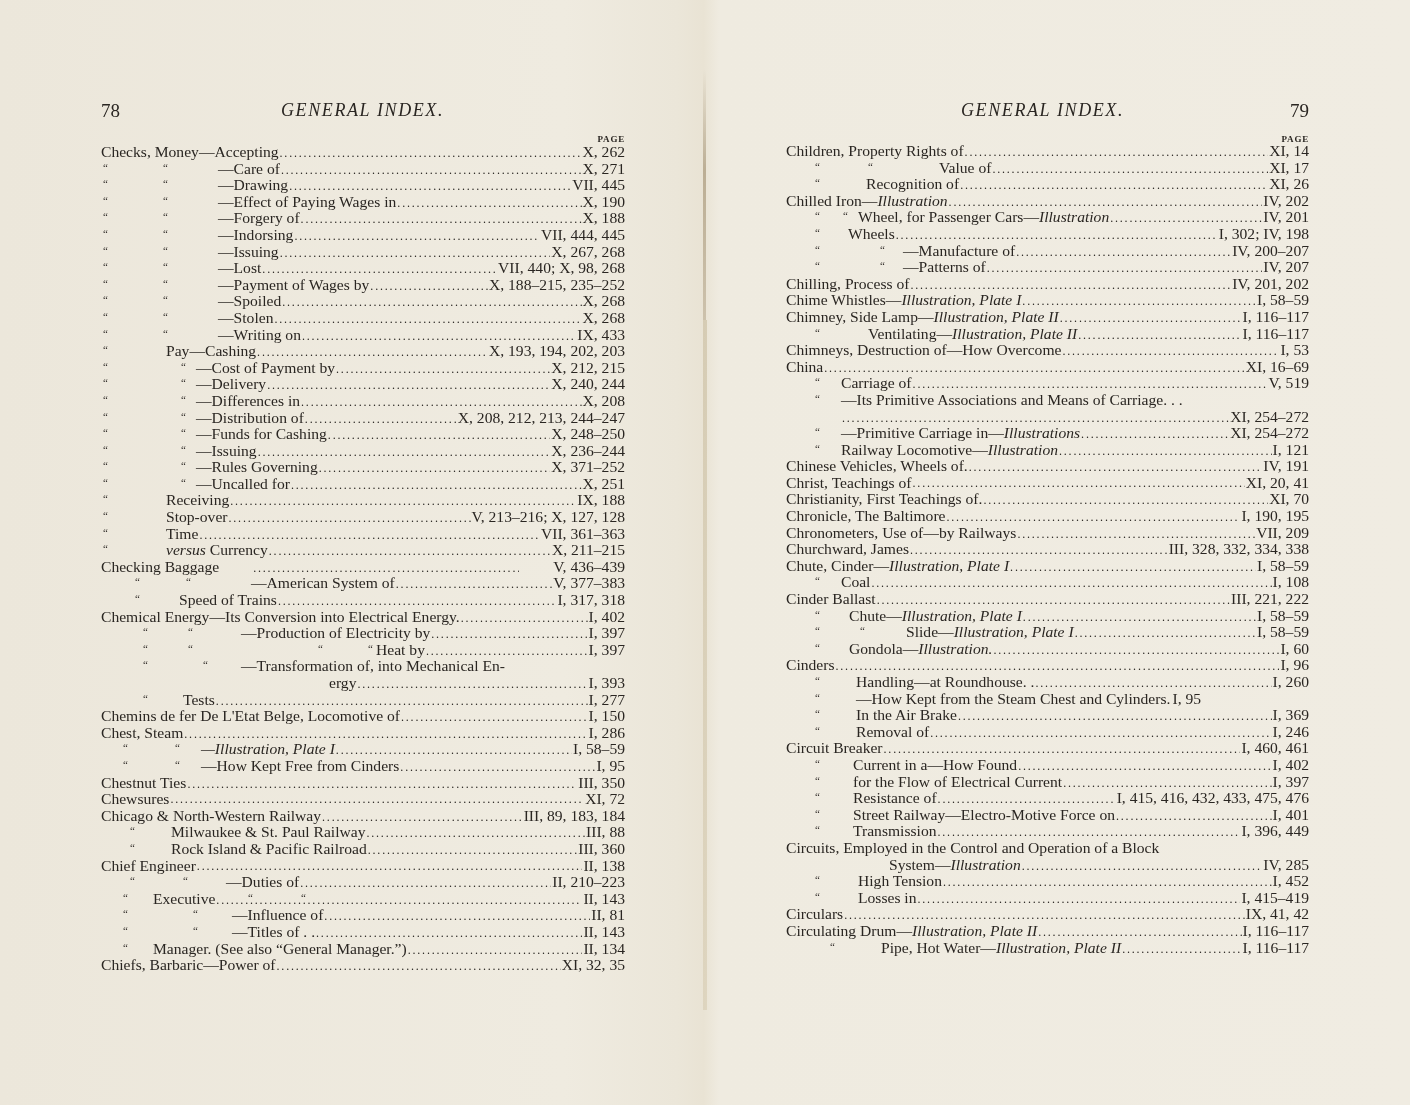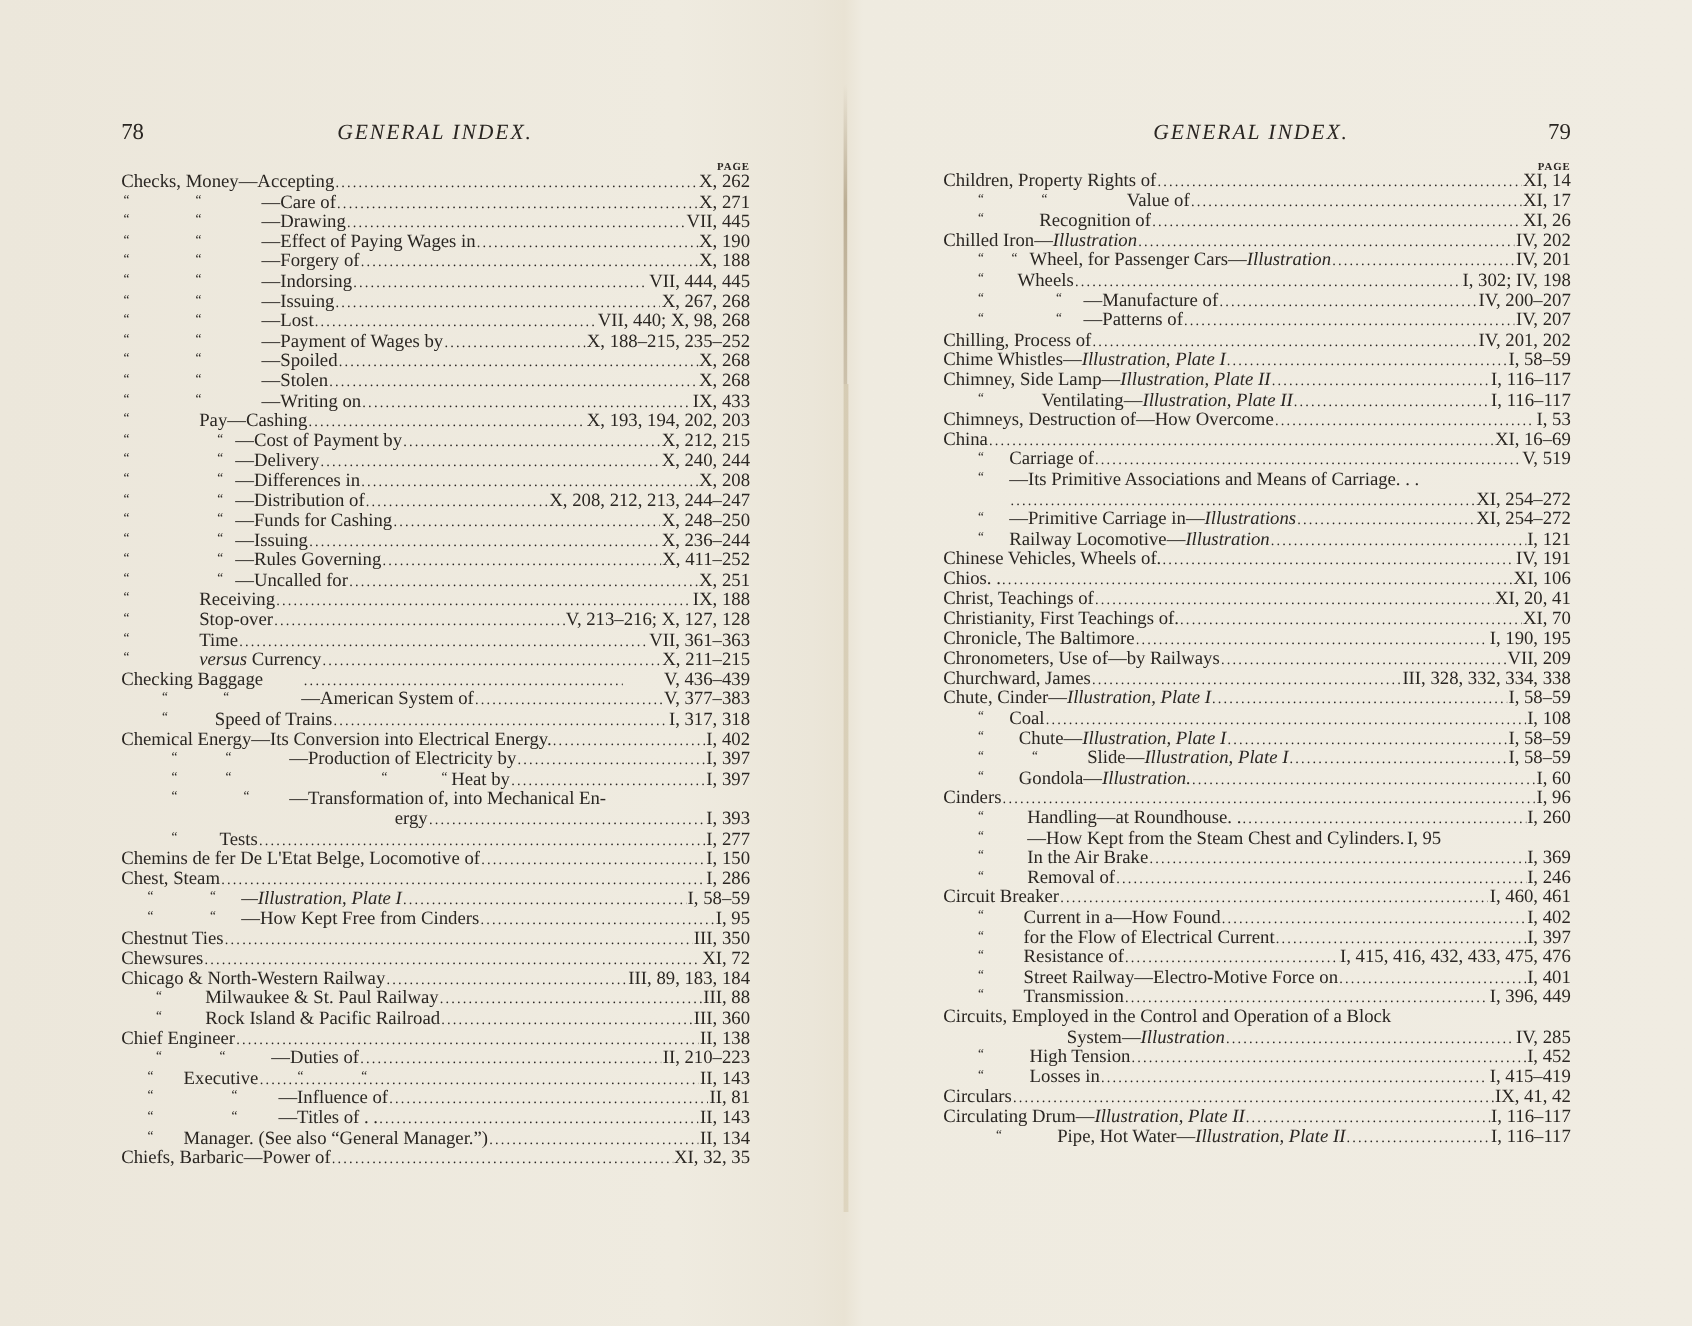--- a/index.html
+++ b/index.html
@@ -199,21 +199,21 @@
         <span class="ditto" style="position: absolute; left: 80px; top: -2px;">“</span>
         <span class="term"><span>—Issuing</span></span>
         <span class="leader"></span>
         <span class="ref">X, 236–244</span>
       </div>
       <div class="entry" style="padding-left: 95px;">
         <span class="ditto" style="position: absolute; left: 2px; top: -2px;">“</span>
         <span class="ditto" style="position: absolute; left: 80px; top: -2px;">“</span>
         <span class="term"><span>—Rules Governing</span></span>
         <span class="leader"></span>
-        <span class="ref">X, 411–252</span>
+        <span class="ref">X, 371–252</span>
       </div>
       <div class="entry" style="padding-left: 95px;">
         <span class="ditto" style="position: absolute; left: 2px; top: -2px;">“</span>
         <span class="ditto" style="position: absolute; left: 80px; top: -2px;">“</span>
         <span class="term"><span>—Uncalled for</span></span>
         <span class="leader"></span>
         <span class="ref">X, 251</span>
       </div>
       <div class="entry" style="padding-left: 65px;">
         <span class="ditto" style="position: absolute; left: 2px; top: -2px;">“</span>
@@ -506,25 +506,20 @@
         <span class="ditto" style="position: absolute; left: 29px; top: -2px;">“</span>
         <span class="term"><span>Railway Locomotive—</span><i>Illustration</i></span>
         <span class="leader"></span>
         <span class="ref">I, 121</span>
       </div>
       <div class="entry" style="padding-left: 0px;">
         <span class="term"><span>Chinese Vehicles, Wheels of.</span></span>
         <span class="leader"></span>
         <span class="ref">IV, 191</span>
       </div>
-      <div class="entry" style="padding-left: 0px;">
-        <span class="term"><span>Chios. .</span></span>
-        <span class="leader"></span>
-        <span class="ref">XI, 106</span>
-      </div>
       <div class="entry" style="padding-left: 0px; align-items: center;">
         <span class="term"><span>Christ, Teachings of</span></span>
         <span class="leader"></span>
         <span class="ref">XI, 20, 41</span>
       </div>
       <div class="entry" style="padding-left: 0px;">
         <span class="term"><span>Christianity, First Teachings of.</span></span>
         <span class="leader"></span>
         <span class="ref">XI, 70</span>
       </div>
@@ -546,20 +541,25 @@
       <div class="entry" style="padding-left: 0px;">
         <span class="term"><span>Chute, Cinder—</span><i>Illustration, Plate I</i></span>
         <span class="leader"></span>
         <span class="ref">I, 58–59</span>
       </div>
       <div class="entry" style="padding-left: 55px;">
         <span class="ditto" style="position: absolute; left: 29px; top: -2px;">“</span>
         <span class="term"><span>Coal</span></span>
         <span class="leader"></span>
         <span class="ref">I, 108</span>
+      </div>
+      <div class="entry" style="padding-left: 0px;">
+        <span class="term"><span>Cinder Ballast</span></span>
+        <span class="leader"></span>
+        <span class="ref">III, 221, 222</span>
       </div>
       <div class="entry" style="padding-left: 63px;">
         <span class="ditto" style="position: absolute; left: 29px; top: -2px;">“</span>
         <span class="term"><span>Chute—</span><i>Illustration, Plate I</i></span>
         <span class="leader"></span>
         <span class="ref">I, 58–59</span>
       </div>
       <div class="entry" style="padding-left: 120px;">
         <span class="ditto" style="position: absolute; left: 29px; top: -2px;">“</span>
         <span class="ditto" style="position: absolute; left: 74px; top: -2px;">“</span>

